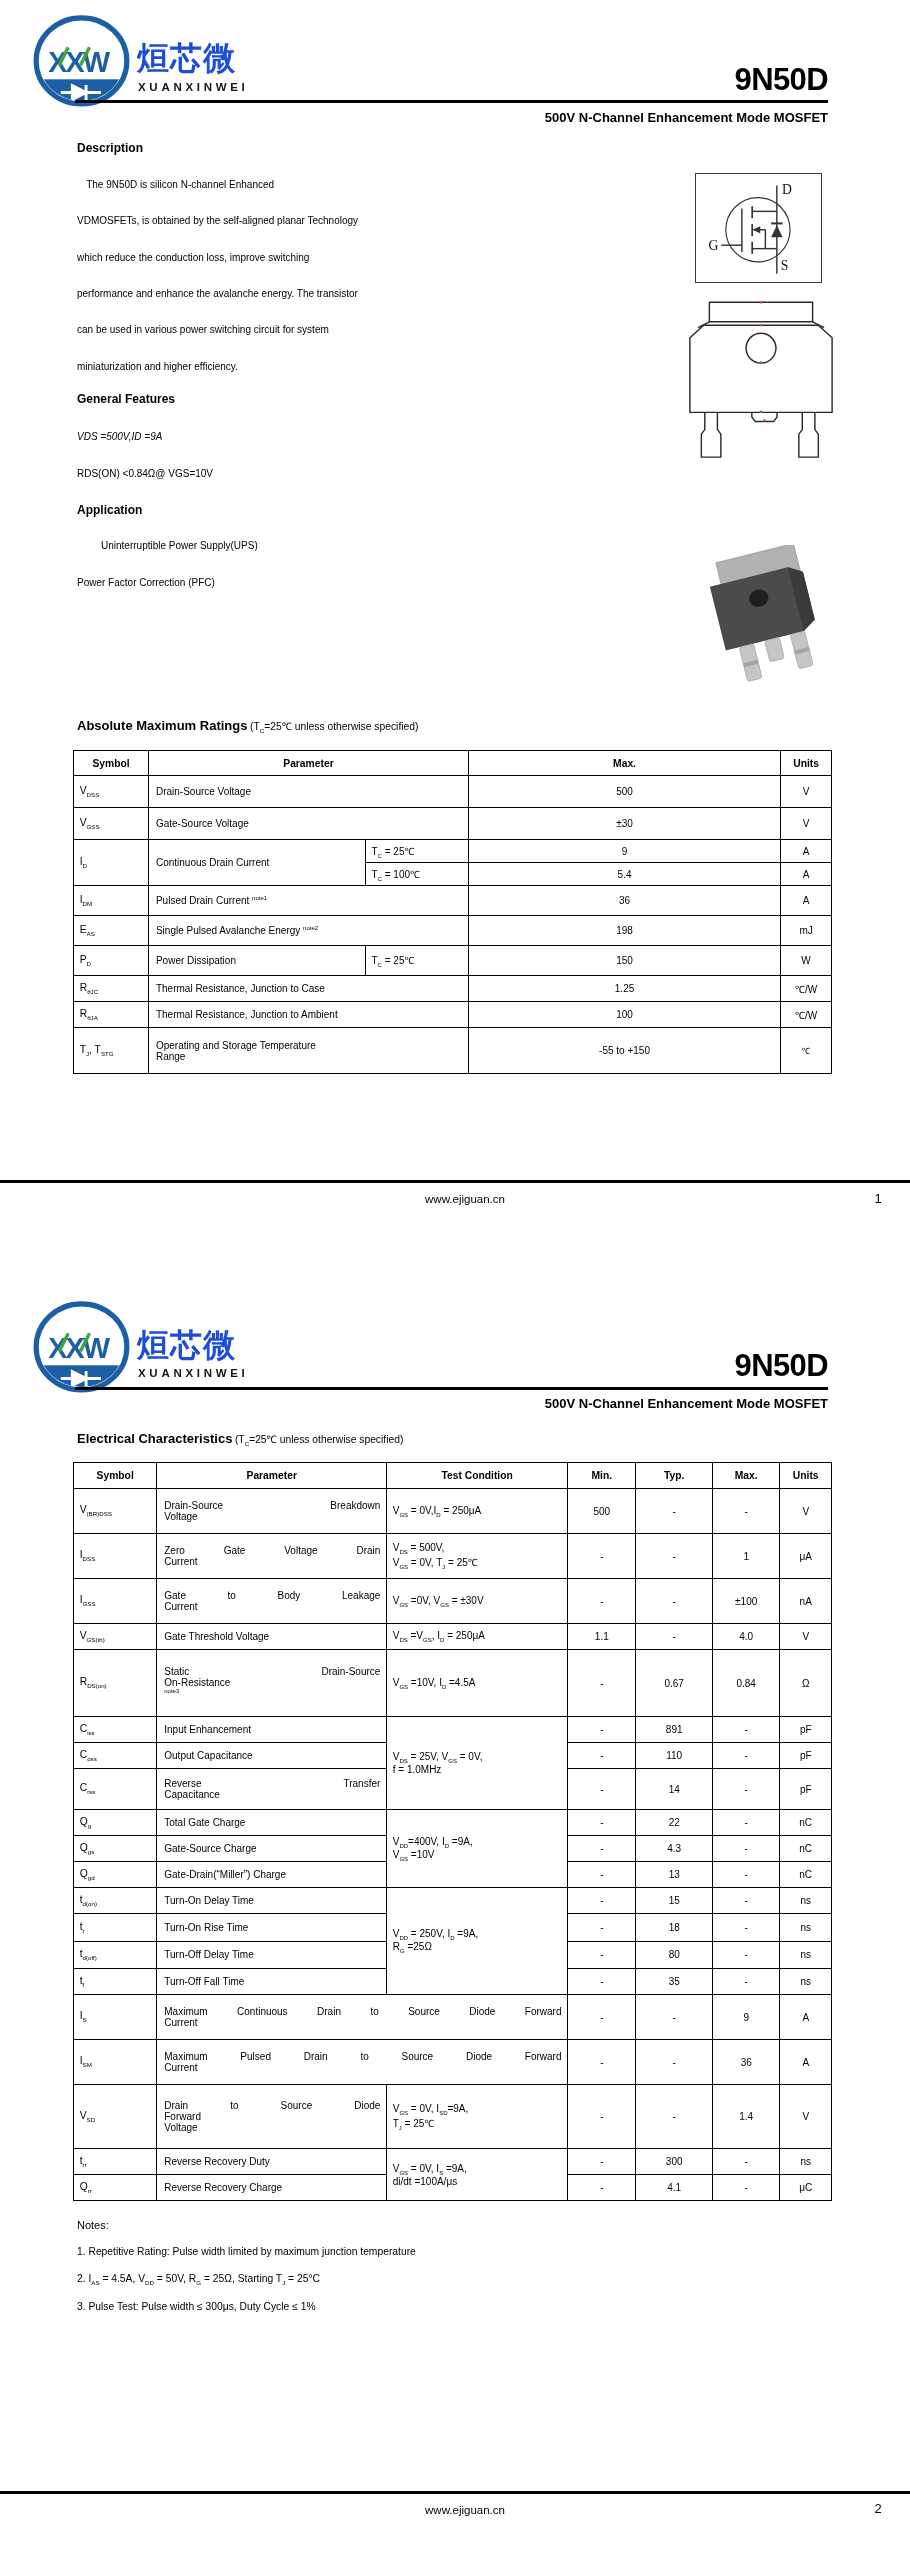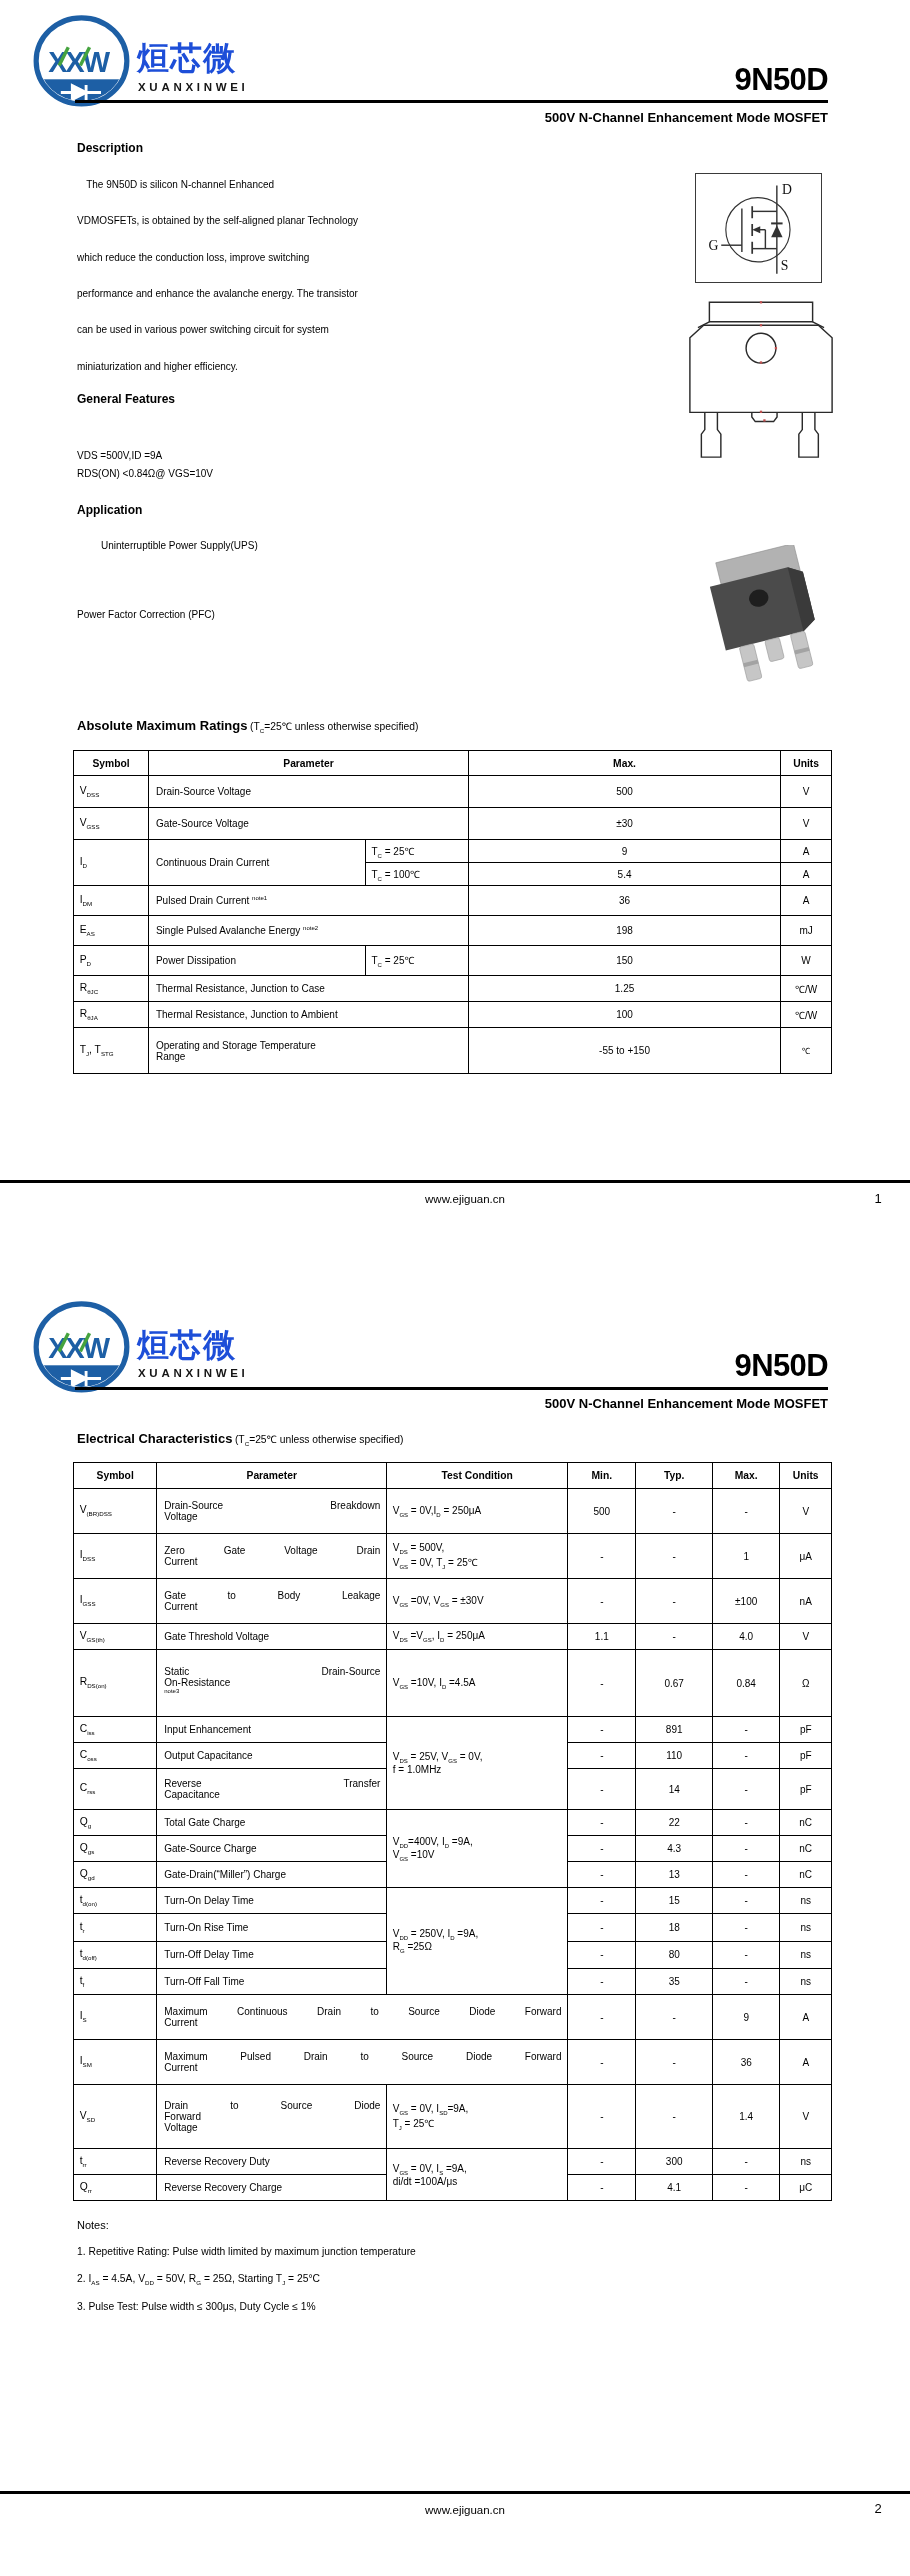--- a/index.html
+++ b/index.html
@@ -80,26 +80,26 @@
 
   <div class="abs h1" style="left:77px; top:141px;">Description</div>
   <div class="abs bodyline indent" style="left:77px; top:179px; width:574px;">The 9N50D is silicon N-channel Enhanced</div>
   <div class="abs bodyline" style="left:77px; top:215px; width:574px;">VDMOSFETs, is obtained by the self-aligned planar Technology</div>
   <div class="abs bodyline" style="left:77px; top:252px; width:574px;">which reduce the conduction loss, improve switching</div>
   <div class="abs bodyline" style="left:77px; top:288px; width:574px;">performance and enhance the avalanche energy. The transistor</div>
   <div class="abs bodyline" style="left:77px; top:324px; width:574px;">can be used in various power switching circuit for system</div>
   <div class="abs bodyline" style="left:77px; top:361px; width:574px;">miniaturization and higher efficiency.</div>
 
   <div class="abs h1" style="left:77px; top:392px;">General Features</div>
-  <div class="abs bodyline" style="left:77px; top:450px; width:574px;">VDS =500V,ID =9A</div>
+  <div class="abs bodyline" style="left:77px; top:431px; width:574px;font-style:italic;">VDS =500V,ID =9A</div>
   <div class="abs bodyline" style="left:77px; top:468px; width:574px;">RDS(ON) &lt;0.84Ω@ VGS=10V</div>
 
   <div class="abs h1" style="left:77px; top:503px;">Application</div>
   <div class="abs bodyline" style="left:77px; top:540px; width:574px;margin-left:24px;">Uninterruptible Power Supply(UPS)</div>
-  <div class="abs bodyline" style="left:77px; top:577px; width:574px;margin-top:32px;">Power Factor Correction (PFC)</div>
+  <div class="abs bodyline" style="left:77px; top:577px; width:574px;">Power Factor Correction (PFC)</div>
 
   <div class="abs symbox" style="left:695px; top:173px; width:127px; height:110px;">
     <svg width="125" height="108" viewBox="0 0 218 188">
       <circle cx="108" cy="97" r="56" fill="none" stroke="#333" stroke-width="2"></circle>
       <line x1="141" y1="20" x2="141" y2="174" stroke="#333" stroke-width="2.5"></line>
       <line x1="80" y1="60" x2="80" y2="136" stroke="#333" stroke-width="2.5"></line>
       <g stroke="#333" stroke-width="3">
         <line x1="98" y1="56" x2="98" y2="77"></line>
         <line x1="98" y1="87" x2="98" y2="108"></line>
         <line x1="98" y1="118" x2="98" y2="139"></line>

